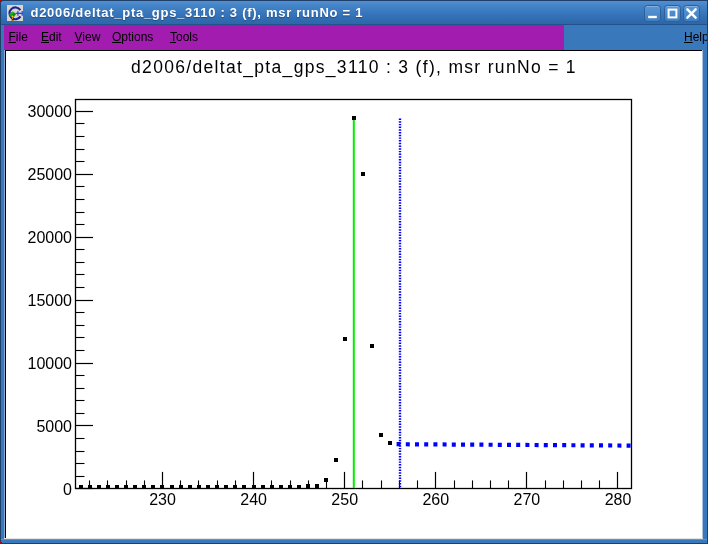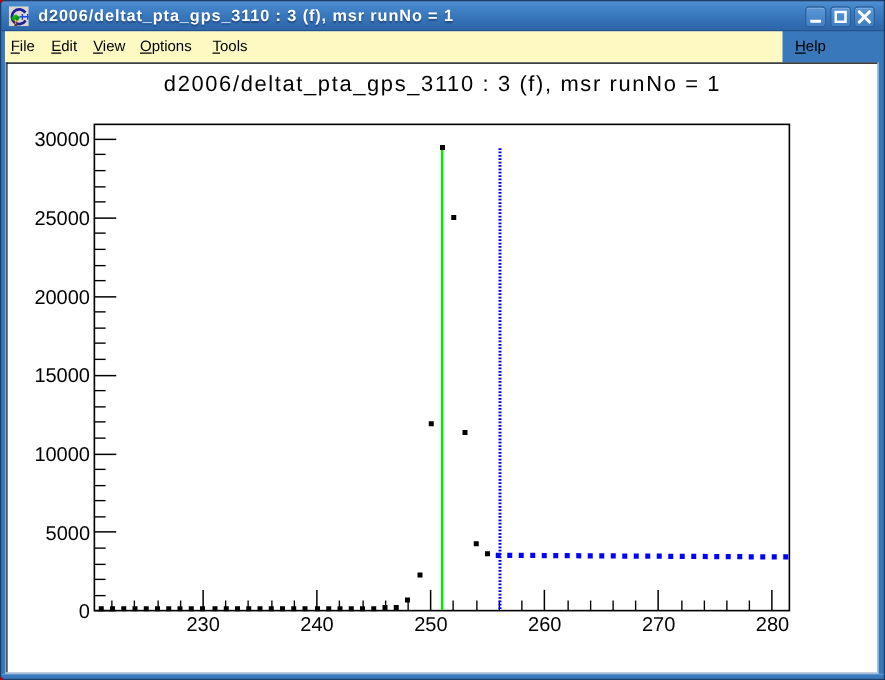--- a/index.html
+++ b/index.html
@@ -7,21 +7,21 @@
 .outer{position:absolute;inset:0;border:1px solid #1e3f69;z-index:60;pointer-events:none}
 .titlebar{position:absolute;left:1px;top:1px;width:706px;height:23px;
   background:linear-gradient(to bottom,#548fd0 0%,#4384c8 20%,#336fb4 70%,#2d66a9 100%);}
 .titlebar:after{content:"";position:absolute;left:0;right:0;bottom:-1px;height:1px;background:#23528a}
 .ticon{position:absolute;left:6px;top:4px;width:16px;height:16px}
 .ttext{position:absolute;left:29.5px;top:0;height:23px;line-height:23px;color:#fff;
   font-size:13px;font-weight:bold;letter-spacing:0.72px;white-space:nowrap;text-shadow:0 1px 1px rgba(20,40,80,.5)}
 .btn{position:absolute;top:4px;width:17px;height:17px;border-radius:3.5px;
   background:linear-gradient(to bottom,#5b97d6,#3f7ec0);border:1px solid #2d5f99;
   box-shadow:inset 0 1px 0 rgba(255,255,255,.25)}
-.menubar{position:absolute;left:4px;top:25px;width:622px;height:25px;background:#fef9c3}
+.menubar{position:absolute;left:4px;top:25px;width:560px;height:25px;background:#a21caf}
 .menubar span{position:absolute;top:0;height:25px;line-height:25px;font-size:12px;color:#000}
 .canvasbox{position:absolute;left:5px;top:50px;width:697px;height:487.5px;
   border-top:1px solid #000;border-left:1px solid #000;background:#fff}
 svg.plot{position:absolute;left:0;top:0;z-index:10}
 .redpx{position:absolute;width:2px;height:2px;background:#c00000;z-index:70}
 
 </style></head><body>
 <div class="titlebar">
 <svg class="ticon" viewBox="0 0 16 16">
 <rect x="0" y="0" width="16" height="16" fill="#d9d6cf"></rect>
@@ -48,21 +48,21 @@
 <div class="btn" style="left:682px"><svg width="15" height="15" viewBox="0 0 15 15">
         <path d="M3.4 3.4 L11.6 11.6 M11.6 3.4 L3.4 11.6" stroke="#fff" stroke-width="2.5" stroke-linecap="round"></path>
       </svg></div>
 </div>
 <div class="menubar">
 <span style="left:4.5px"><u>F</u>ile</span>
 <span style="left:37px"><u>E</u>dit</span>
 <span style="left:70.5px"><u>V</u>iew</span>
 <span style="left:108px"><u>O</u>ptions</span>
 <span style="left:166px"><u>T</u>ools</span>
-<span style="left:632px"><u>H</u>elp</span>
+<span style="left:680px"><u>H</u>elp</span>
 </div>
 <div class="canvasbox"></div>
 <svg class="plot" width="708" height="544" viewBox="0 0 708 544">
 <text x="354" y="73" font-size="17.5" letter-spacing="1.32" text-anchor="middle">d2006/deltat_pta_gps_3110 : 3 (f), msr runNo = 1</text>
 <rect x="75.5" y="99.5" width="556" height="389" fill="none" stroke="#000" stroke-width="1.3"></rect>
 <line x1="162.5" y1="488.5" x2="162.5" y2="471.9" stroke="#000" stroke-width="1.2"></line>
 <line x1="253.5" y1="488.5" x2="253.5" y2="471.9" stroke="#000" stroke-width="1.2"></line>
 <line x1="344.5" y1="488.5" x2="344.5" y2="471.9" stroke="#000" stroke-width="1.2"></line>
 <line x1="435.5" y1="488.5" x2="435.5" y2="471.9" stroke="#000" stroke-width="1.2"></line>
 <line x1="526.5" y1="488.5" x2="526.5" y2="471.9" stroke="#000" stroke-width="1.2"></line>

